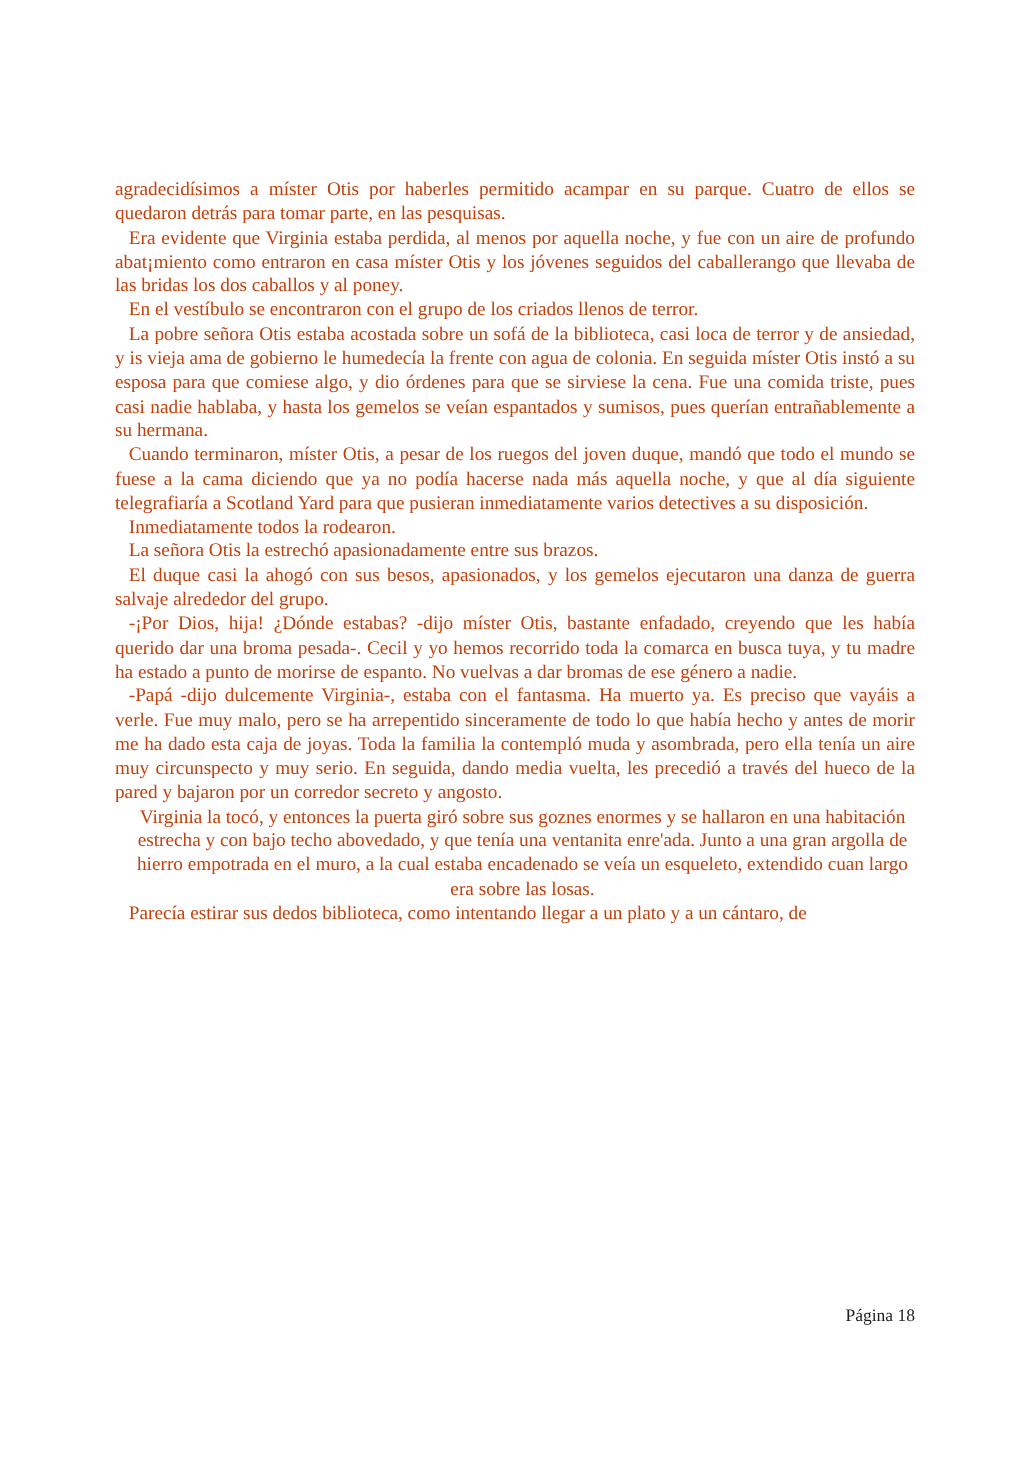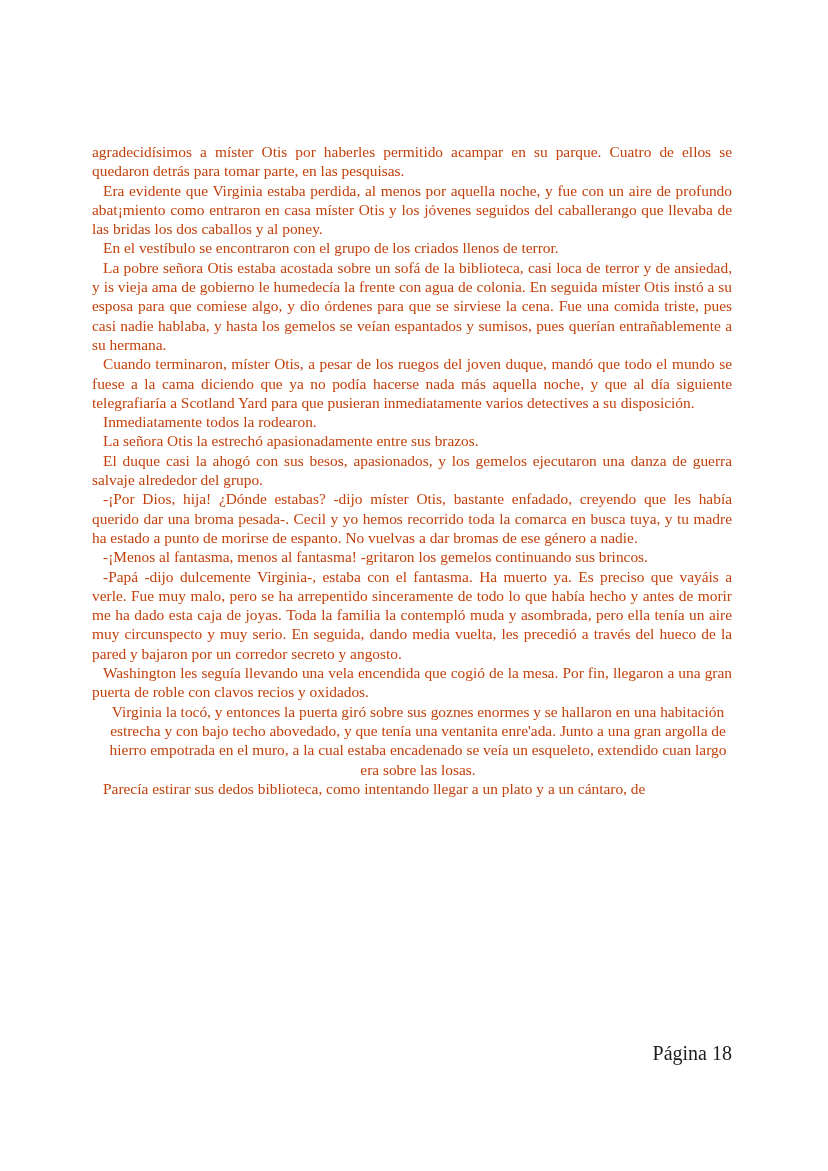--- a/index.html
+++ b/index.html
@@ -38,39 +38,37 @@
     margin-left: 12px;
     text-align: center;
     text-indent: 0;
   }
   .page-footer {
     position: absolute;
     left: 92px;
     top: 1044px;
     width: 640px;
     text-align: right;
-    font-size: 20px;
+    font-size: 14px;
     line-height: 19.3px;
     color: #1d1d1d;
   }
 </style>
 </head>
 <body>
 
 <div class="page">
   <div class="text-block">
     <p class="no-indent">agradecidísimos a míster Otis por haberles permitido acampar en su parque. Cuatro de ellos se quedaron detrás para tomar parte, en las pesquisas.</p>
     <p>Era evidente que Virginia estaba perdida, al menos por aquella noche, y fue con un aire de profundo abat¡miento como entraron en casa míster Otis y los jóvenes seguidos del caballerango que llevaba de las bridas los dos caballos y al poney.</p>
     <p>En el vestíbulo se encontraron con el grupo de los criados llenos de terror.</p>
     <p>La pobre señora Otis estaba acostada sobre un sofá de la biblioteca, casi loca de terror y de ansiedad, y is vieja ama de gobierno le humedecía la frente con agua de colonia. En seguida míster Otis instó a su esposa para que comiese algo, y dio órdenes para que se sirviese la cena. Fue una comida triste, pues casi nadie hablaba, y hasta los gemelos se veían espantados y sumisos, pues querían entrañablemente a su hermana.</p>
     <p>Cuando terminaron, míster Otis, a pesar de los ruegos del joven duque, mandó que todo el mundo se fuese a la cama diciendo que ya no podía hacerse nada más aquella noche, y que al día siguiente telegrafiaría a Scotland Yard para que pusieran inmediatamente varios detectives a su disposición.</p>
     <p>Inmediatamente todos la rodearon.</p>
     <p>La señora Otis la estrechó apasionadamente entre sus brazos.</p>
     <p>El duque casi la ahogó con sus besos, apasionados, y los gemelos ejecutaron una danza de guerra salvaje alrededor del grupo.</p>
     <p>-¡Por Dios, hija! ¿Dónde estabas? -dijo míster Otis, bastante enfadado, creyendo que les había querido dar una broma pesada-. Cecil y yo hemos recorrido toda la comarca en busca tuya, y tu madre ha estado a punto de morirse de espanto. No vuelvas a dar bromas de ese género a nadie.</p>
-    <p>-¡Menos al fantasma, menos al fantasma! -gritaron los gemelos continuando sus brincos.</p>
     <p>-Papá -dijo dulcemente Virginia-, estaba con el fantasma. Ha muerto ya. Es preciso que vayáis a verle. Fue muy malo, pero se ha arrepentido sinceramente de todo lo que había hecho y antes de morir me ha dado esta caja de joyas. Toda la familia la contempló muda y asombrada, pero ella tenía un aire muy circunspecto y muy serio. En seguida, dando media vuelta, les precedió a través del hueco de la pared y bajaron por un corredor secreto y angosto.</p>
-    <p>Washington les seguía llevando una vela encendida que cogió de la mesa. Por fin, llegaron a una gran puerta de roble con clavos recios y oxidados.</p>
     <p class="inset">Virginia la tocó, y entonces la puerta giró sobre sus goznes enormes y se hallaron en una habitación estrecha y con bajo techo abovedado, y que tenía una ventanita enre'ada. Junto a una gran argolla de hierro empotrada en el muro, a la cual estaba encadenado se veía un esqueleto, extendido cuan largo era sobre las losas.</p>
     <p>Parecía estirar sus dedos biblioteca, como intentando llegar a un plato y a un cántaro, de</p>
   </div>
   <div class="page-footer">Página 18</div>
 </div>
 
 </body></html>

